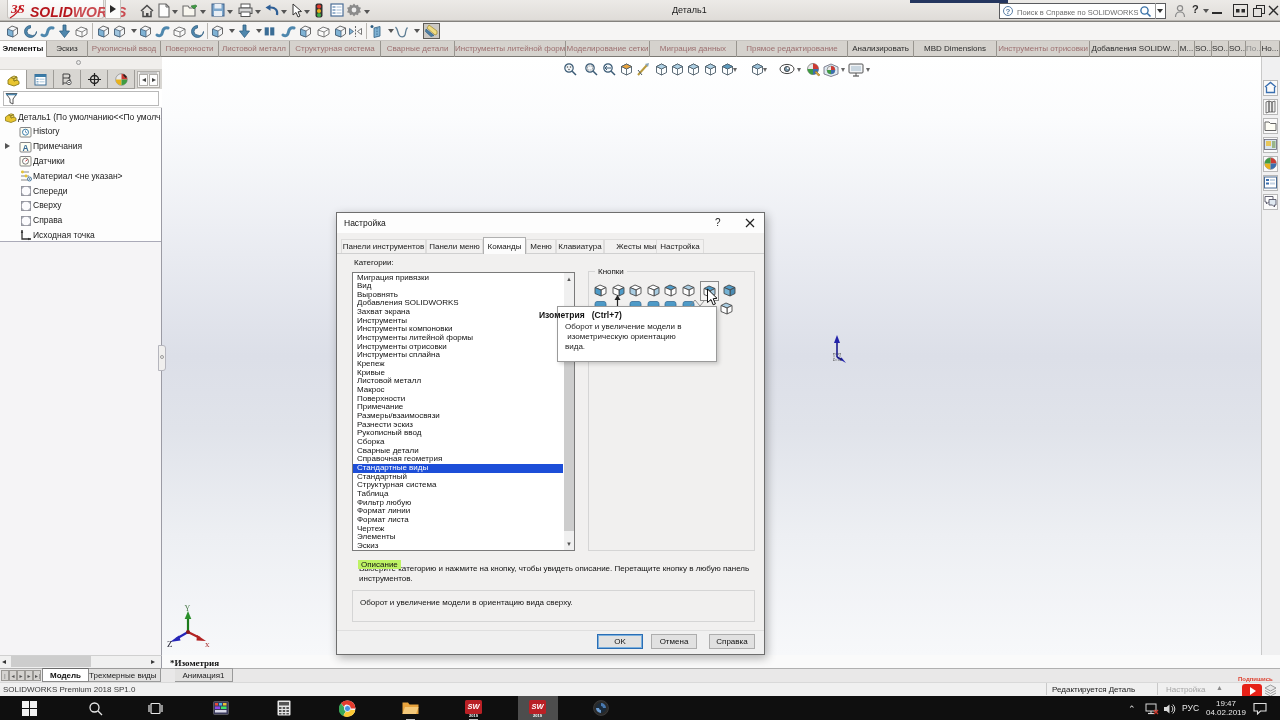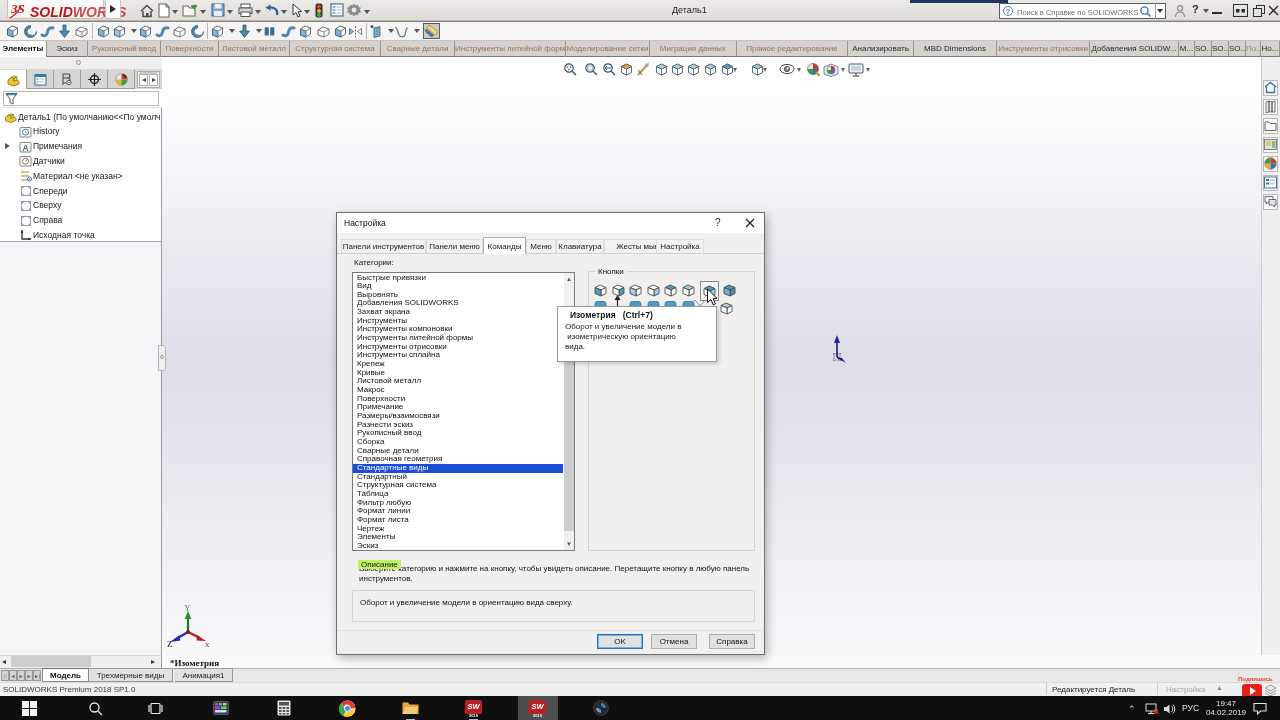--- a/index.html
+++ b/index.html
@@ -508,21 +508,21 @@
 <div class="abs" style="left:151px;top:657px;font-size:8px;color:#333">▸</div>
 <div class="abs" style="left:170px;top:658px;font-size:9px;font-weight:bold;color:#111;font-family:'Liberation Serif',serif">*Изометрия</div>
 
 <div class="abs" style="left:0;top:668px;width:1280px;height:14px;background:#e9e8e8;border-top:1px solid #b0b0b0"></div>
 <div class="abs" style="left:1px;top:669.5px;width:8px;height:11px;background:#d4d2cf;border:1px solid #9a9894;font-size:5px;color:#555;text-align:center;line-height:10px">|◄</div>
 <div class="abs" style="left:9px;top:669.5px;width:8px;height:11px;background:#d4d2cf;border:1px solid #9a9894;font-size:5px;color:#555;text-align:center;line-height:10px">◄</div>
 <div class="abs" style="left:17px;top:669.5px;width:8px;height:11px;background:#d4d2cf;border:1px solid #9a9894;font-size:5px;color:#555;text-align:center;line-height:10px">►</div>
 <div class="abs" style="left:25px;top:669.5px;width:8px;height:11px;background:#d4d2cf;border:1px solid #9a9894;font-size:5px;color:#555;text-align:center;line-height:10px">►</div>
 <div class="abs" style="left:33px;top:669.5px;width:8px;height:11px;background:#d4d2cf;border:1px solid #9a9894;font-size:5px;color:#555;text-align:center;line-height:10px">►|</div>
 <div class="abs" style="left:42px;top:668px;width:47px;height:14px;background:#fff;border:1px solid #8a8a8a;border-top:1px solid #6a6a6a;text-align:center;line-height:13px;font-size:8px;font-weight:bold;color:#111">Модель</div>
-<div class="abs" style="left:89px;top:668px;width:84px;height:14px;background:#e2e1e0;border:1px solid #9a9a9a;border-left:none;text-align:center;line-height:13px;font-size:8px;color:#222">Трехмерные виды</div>
+<div class="abs" style="left:89px;top:668px;width:72px;height:14px;background:#e2e1e0;border:1px solid #9a9a9a;border-left:none;line-height:13px;font-size:8px;color:#222">Трехмерные виды</div>
 <div class="abs" style="left:175px;top:668px;width:58px;height:14px;background:#e2e1e0;border:1px solid #9a9a9a;border-left:none;text-align:center;line-height:13px;font-size:8px;color:#222">Анимация1</div>
 
 <div class="abs" style="left:0;top:682px;width:1280px;height:14px;background:#f0f0f0;border-top:1px solid #d9d9d9"></div>
 <div class="abs" style="left:3px;top:685px;font-size:8px;color:#3a3a3a">SOLIDWORKS Premium 2018 SP1.0</div>
 <div class="abs" style="left:1052px;top:685px;font-size:8px;color:#222">Редактируется Деталь</div>
 <div class="vsep" style="left:1046px;top:683px;height:12px;background:#c9c9c9"></div>
 <div class="vsep" style="left:1157px;top:683px;height:12px;background:#c9c9c9"></div>
 <div class="abs" style="left:1166px;top:685px;font-size:8px;color:#a5a5a5">Настройка</div>
 <div class="abs" style="left:1216px;top:684px;font-size:7px;color:#8a8a8a">▲</div>
 <div class="abs" style="left:1238px;top:676px;font-size:6px;color:#d43;font-weight:bold">Подпишись</div>
@@ -624,21 +624,21 @@
 <div class="dtab" style="left:341px;top:239px;width:85px;height:14px;line-height:14px;font-size:8px">Панели инструментов</div>
 <div class="dtab" style="left:426px;top:239px;width:57px;height:14px;line-height:14px;font-size:8px">Панели меню</div>
 <div class="dtab" style="left:483px;top:237px;width:43px;height:17px;background:#fcfcfc;line-height:17px;font-size:8px;z-index:2;border:1px solid #b0b0b0;border-bottom:none">Команды</div>
 <div class="dtab" style="left:526px;top:239px;width:30px;height:14px;line-height:14px;font-size:8px">Меню</div>
 <div class="dtab" style="left:556px;top:239px;width:48px;height:14px;line-height:14px;font-size:8px">Клавиатура</div>
 <div class="dtab" style="left:604px;top:239px;width:74px;height:14px;line-height:14px;font-size:8px">Жесты мыши</div>
 <div class="dtab" style="left:656px;top:239px;width:48px;height:14px;line-height:14px;font-size:8px">Настройка</div>
 <div class="abs" style="left:354px;top:258px;font-size:8px;color:#111">Категории:</div>
 <div class="abs" style="left:352px;top:272px;width:223px;height:279px;background:#fff;border:1px solid #7a7a7a"></div>
 <div class="abs" style="left:353px;top:273.5px;width:210px;height:276px;overflow:hidden">
-    <div class="li" style="color:#111">Быстрые привязки</div>
+    <div class="li" style="color:#111">Миграция привязки</div>
     <div class="li" style="color:#111">Вид</div>
     <div class="li" style="color:#111">Выровнять</div>
     <div class="li" style="color:#111">Добавления SOLIDWORKS</div>
     <div class="li" style="color:#111">Захват экрана</div>
     <div class="li" style="color:#111">Инструменты</div>
     <div class="li" style="color:#111">Инструменты компоновки</div>
     <div class="li" style="color:#111">Инструменты литейной формы</div>
     <div class="li" style="color:#111">Инструменты отрисовки</div>
     <div class="li" style="color:#111">Инструменты сплайна</div>
     <div class="li" style="color:#111">Крепеж</div>
@@ -732,21 +732,21 @@
   </svg>
 <svg class="abs" style="left:690px;top:298px" width="18" height="9" viewBox="0 0 18 9">
     <path d="M0 8 L5 2 L10 8 L14 3" fill="none" stroke="#888" stroke-width="0.9"></path>
   </svg>
 <svg class="abs" style="left:719px;top:301px" width="15" height="15" viewBox="0 0 15 15">
     <polygon points="2,4.5 7,2 13,4.5 8,7" fill="#a9cde2" stroke="#4a4a4a" stroke-width="0.9"></polygon>
     <polygon points="8,7 13,4.5 13,10.5 8,13" fill="#fdfdfd" stroke="#4a4a4a" stroke-width="0.9"></polygon>
     <polygon points="2,4.5 8,7 8,13 2,10.5" fill="#fdfdfd" stroke="#4a4a4a" stroke-width="0.9"></polygon>
   </svg>
 <div class="abs" style="left:557px;top:306px;width:160px;height:56px;background:#fff;border:1px solid #9a9a9a;z-index:6;box-shadow:2px 2px 4px rgba(0,0,0,0.18)"></div>
-<div class="abs" style="left:570px;top:310px;font-size:8.5px;font-weight:bold;color:#111;z-index:7">Изометрия&nbsp;&nbsp; (Ctrl+7)</div>
+<div class="abs" style="left:539px;top:310px;font-size:8.5px;font-weight:bold;color:#111;z-index:7">Изометрия&nbsp;&nbsp; (Ctrl+7)</div>
 <div class="abs" style="left:565px;top:322px;font-size:8px;color:#222;z-index:7;line-height:10px">Оборот и увеличение модели в<br>&nbsp;изометрическую ориентацию<br>вида.</div>
 <svg class="abs" style="left:704px;top:288px;z-index:8" width="14" height="20" viewBox="0 0 14 20">
     <path d="M3.5 1 L3.5 14.5 L7 11.5 L9.2 16.8 L11.4 15.9 L9.2 10.7 L13 10.3 Z" fill="#fff" stroke="#111" stroke-width="1"></path>
   </svg>
 <div class="abs" style="left:359px;top:564px;width:398px;font-size:8px;color:#111;line-height:9.6px">Выберите категорию и нажмите на кнопку, чтобы увидеть описание. Перетащите кнопку в любую панель инструментов.</div>
 <div class="abs" style="left:352px;top:590px;width:403px;height:32px;border:1px solid #d5d5d5"></div>
 <div class="abs" style="left:358px;top:560px;font-size:8px;color:#111;background:#bef264;padding:0 3px">Описание</div>
 <div class="abs" style="left:360px;top:598px;font-size:8px;color:#111">Оборот и увеличение модели в ориентацию вида сверху.</div>
 <div class="abs" style="left:337px;top:630px;width:427px;height:24px;background:#f0f0f0;border-top:1px solid #dfdfdf"></div>
 <div class="btn" style="left:597px;top:634px;border:1px solid #2a6db4;box-shadow:inset 0 0 0 1px #7ab0de">OK</div>

